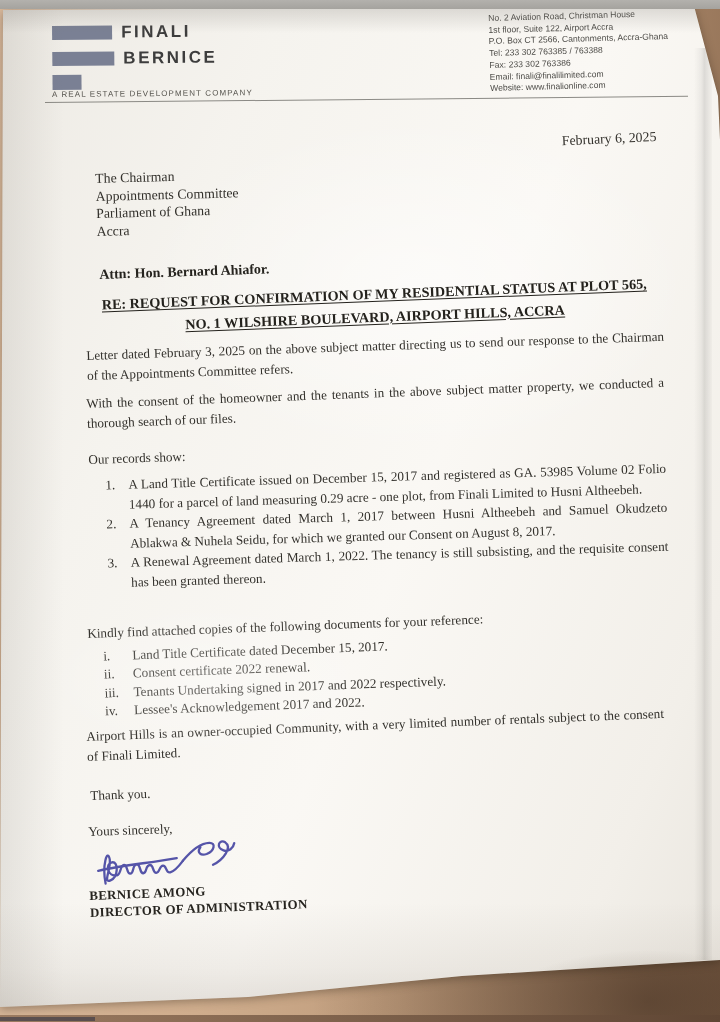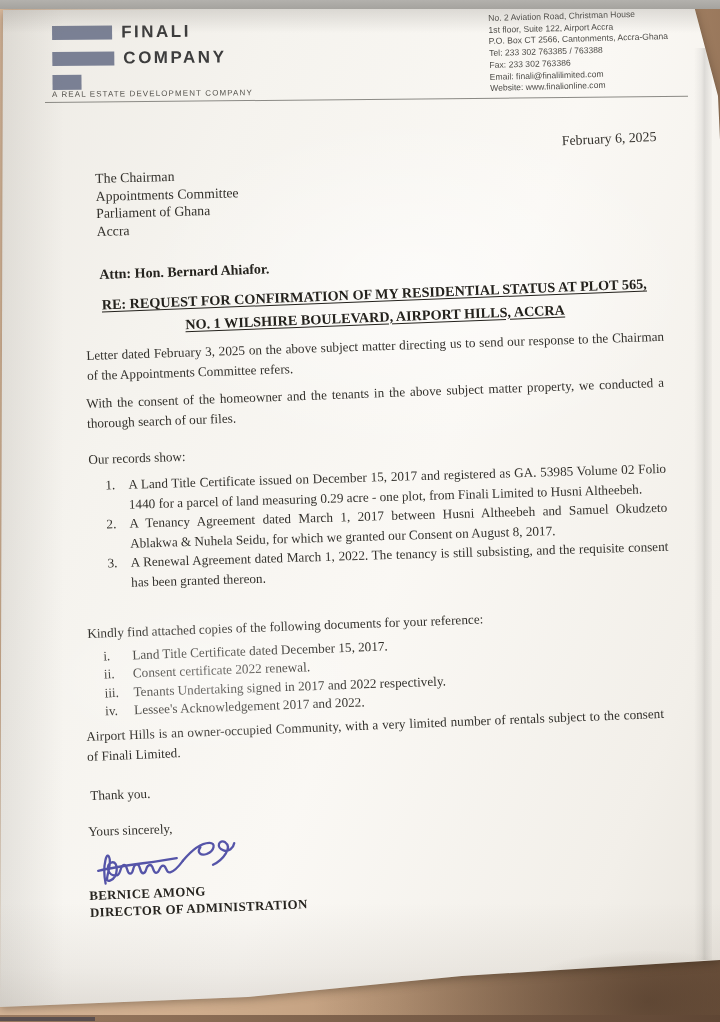--- a/index.html
+++ b/index.html
@@ -103,21 +103,21 @@
   <div class="paper-wrap">
     <div class="paper">
 
       <div class="abs logo sans">
         <div class="logo-row">
           <div class="logo-bar bar1"></div>
           <div class="logo-text">FINALI</div>
         </div>
         <div class="logo-row">
           <div class="logo-bar bar2"></div>
-          <div class="logo-text">COMPANY</div>
+          <div class="logo-text">BERNICE</div>
         </div>
         <div class="logo-row">
           <div class="logo-bar bar3"></div>
         </div>
       </div>
 
       <div class="abs tagline sans">A REAL ESTATE DEVELOPMENT COMPANY</div>
       <div class="abs rule"></div>
 
       <div class="abs contact sans">

